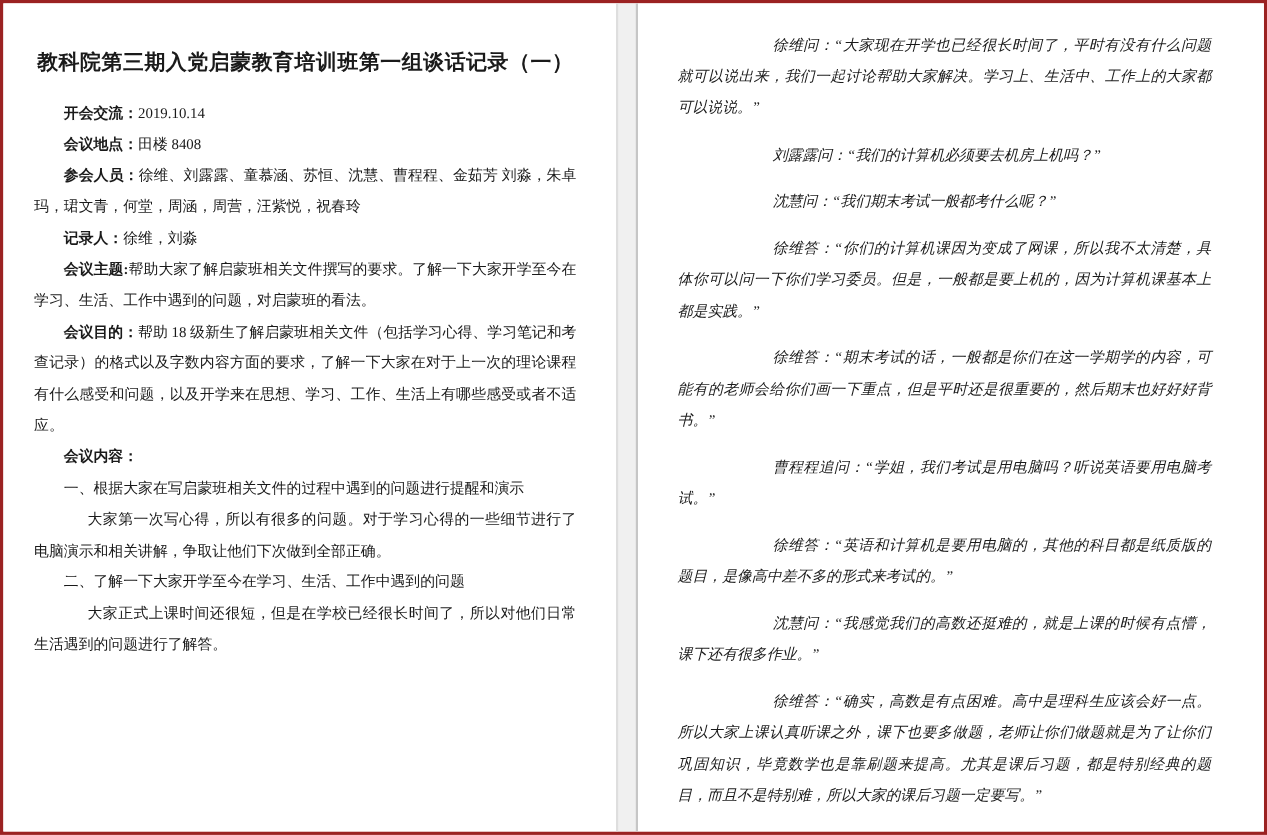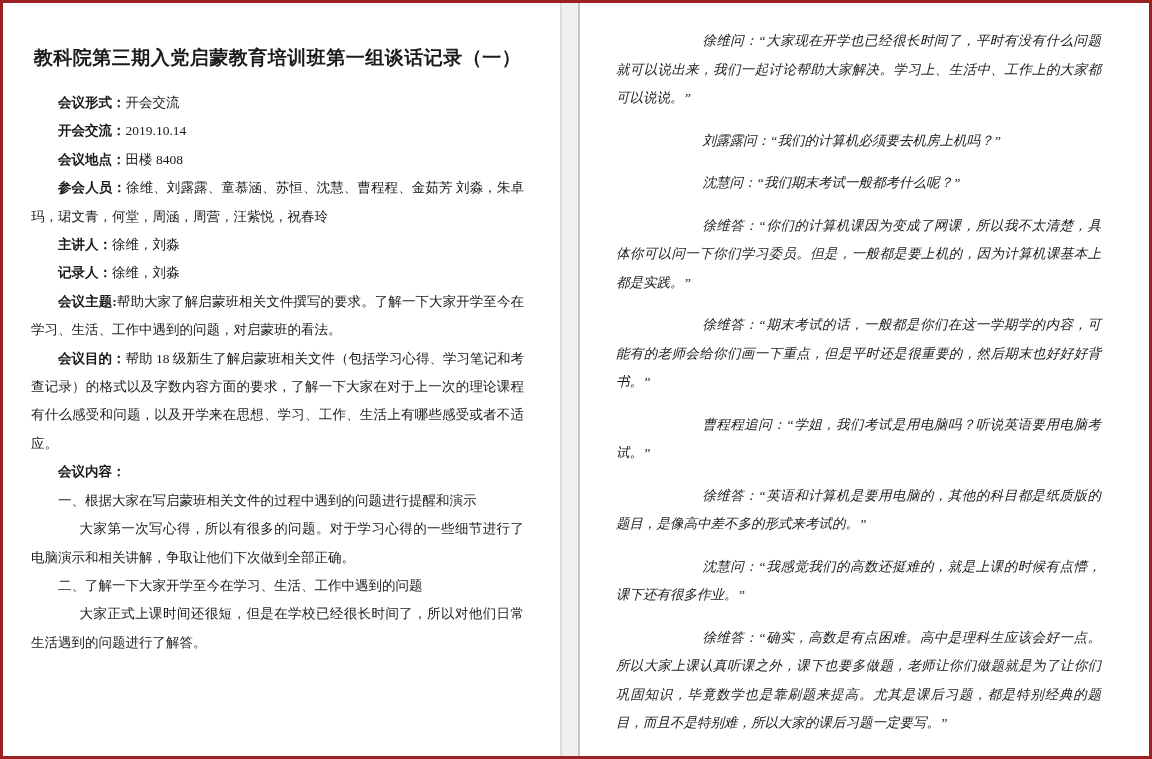--- a/index.html
+++ b/index.html
@@ -63,25 +63,23 @@
   }
 </style>
 </head>
 <body>
 
 <div class="frame">
 
   <div class="page page-left">
     <h1 class="doc-title">教科院第三期入党启蒙教育培训班第一组谈话记录（一）</h1>
 
-    <p class="meta"><b>会议形式：</b><span>开会交流</span></p>
     <p class="meta"><b>开会交流：</b><span>2019.10.14</span></p>
     <p class="meta"><b>会议地点：</b><span>田楼 8408</span></p>
     <p class="meta"><b>参会人员：</b><span>徐维、刘露露、童慕涵、苏恒、沈慧、曹程程、金茹芳 刘淼，朱卓玛，珺文青，何堂，周涵，周营，汪紫悦，祝春玲</span></p>
-    <p class="meta"><b>主讲人：</b><span>徐维，刘淼</span></p>
     <p class="meta"><b>记录人：</b><span>徐维，刘淼</span></p>
 
     <p class="meta"><b>会议主题:</b><span>帮助大家了解启蒙班相关文件撰写的要求。了解一下大家开学至今在学习、生活、工作中遇到的问题，对启蒙班的看法。</span></p>
     <p class="meta"><b>会议目的：</b><span>帮助 18 级新生了解启蒙班相关文件（包括学习心得、学习笔记和考查记录）的格式以及字数内容方面的要求，了解一下大家在对于上一次的理论课程有什么感受和问题，以及开学来在思想、学习、工作、生活上有哪些感受或者不适应。</span></p>
 
     <p class="meta"><b>会议内容：</b></p>
 
     <p class="item-h">一、根据大家在写启蒙班相关文件的过程中遇到的问题进行提醒和演示</p>
     <p class="item-b">大家第一次写心得，所以有很多的问题。对于学习心得的一些细节进行了电脑演示和相关讲解，争取让他们下次做到全部正确。</p>
     <p class="item-h">二、了解一下大家开学至今在学习、生活、工作中遇到的问题</p>

